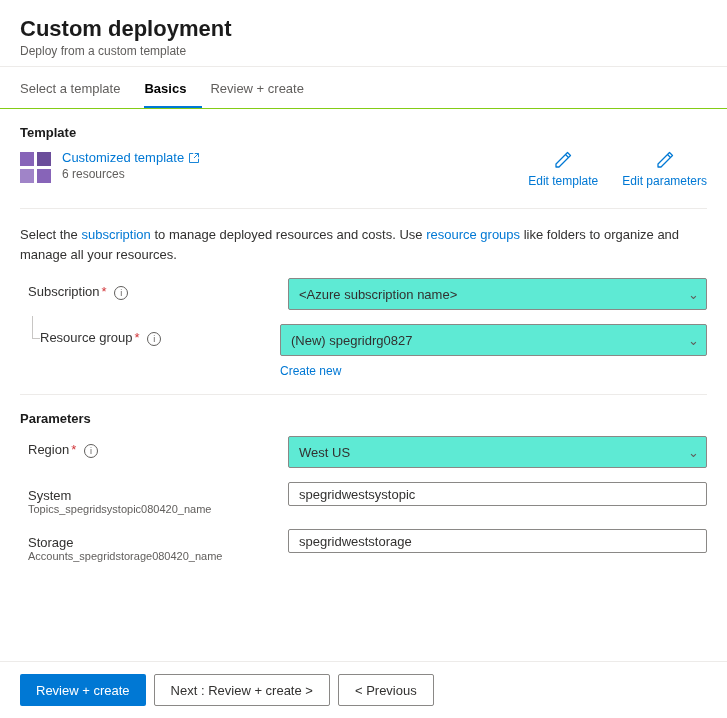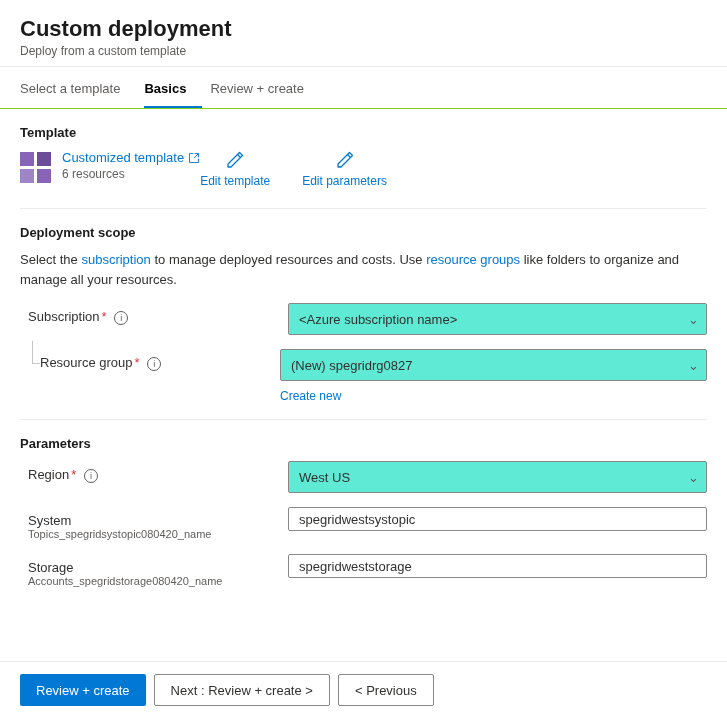--- a/index.html
+++ b/index.html
@@ -53,20 +53,21 @@
     }
     .section-title {
       font-size: 13px;
       font-weight: 600;
       color: #1b1b1b;
       margin-bottom: 10px;
     }
     .template-row {
       display: flex;
       align-items: flex-start;
+      justify-content: space-between;
       margin-bottom: 20px;
     }
     .template-info {
       display: flex;
       align-items: flex-start;
       gap: 10px;
     }
     .template-icon {
       display: grid;
       grid-template-columns: 1fr 1fr;
@@ -92,21 +93,21 @@
       align-items: center;
       gap: 4px;
     }
     .template-resources {
       font-size: 12px;
       color: #605e5c;
       margin-top: 2px;
     }
     .edit-buttons {
       display: flex;
-      gap: 32px;
+      gap: 24px;
     }
     .edit-btn {
       display: flex;
       flex-direction: column;
       align-items: center;
       gap: 4px;
       color: #0078d4;
       cursor: pointer;
       font-size: 12px;
       text-decoration: none;
@@ -337,21 +338,20 @@
             <path d="M12.5 4.5l3 3" stroke="#0078d4" stroke-width="1.3"></path>
           </svg>
           <span>Edit parameters</span>
         </button>
       </div>
     </div>
 
     <hr class="divider">
 
     <div class="deployment-scope">
-      <div class="section-title">Deployment scope</div>
       <div class="scope-description">
         Select the <a href="#">subscription</a> to manage deployed resources and costs. Use <a href="#">resource groups</a> like folders to organize and manage all your resources.
       </div>
 
       
       <div class="form-row">
         <div class="form-label">
           <span>Subscription</span><span class="required">*</span>
           <span class="info-icon">i</span>
         </div>

